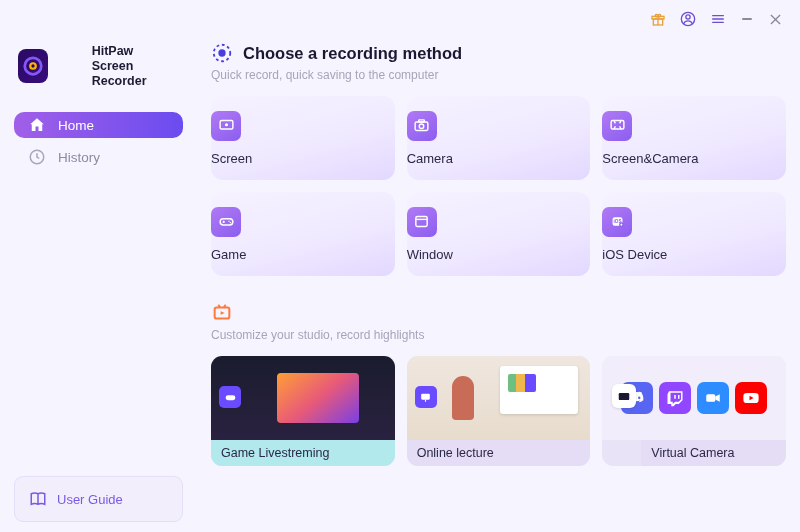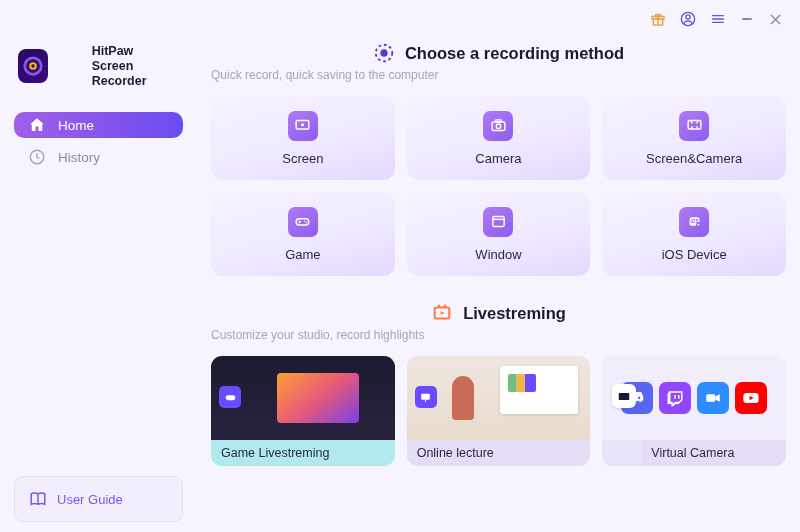--- a/index.html
+++ b/index.html
@@ -23,27 +23,27 @@
     .nav-item.active { background:linear-gradient(90deg,#a15fe8,#6b4cf0); color:#fff; }
     .nav-item .nico{width:18px;height:18px;display:flex;align-items:center;justify-content:center;}
     .nav-item.active .nico{color:#fff;}
     .nav-item:not(.active) .nico{color:#a8a5bb;}
 
     .sidebar-spacer{flex:1;}
     .guide { height:46px; border-radius:9px; border:1px solid #e4def9; background:#f2eefc; display:flex; align-items:center; gap:10px; padding:0 14px; color:#7a59e6; font-size:13px; font-weight:500; cursor:pointer; }
     .guide .nico{width:18px;height:18px;}
 
     .main { flex:1; padding:4px 14px 0 14px; overflow:hidden; }
-    .section-head { display:flex; align-items:center; gap:10px;justify-content:center; }
+    .section-head { display:flex; align-items:center; gap:10px; }
     .section-head .sico{width:22px;height:22px;}
     .section-head h2{font-size:16.5px;font-weight:700;color:#1b1832;}
     .subtitle{font-size:12px;color:#a7a4ba;margin:4px 0 14px 0;}
 
     .grid { display:grid; grid-template-columns:repeat(3,1fr); gap:12px; }
-    .card { height:84px; border-radius:12px; background:linear-gradient(165deg,#f6f2ff 0%,#f0eaff 55%,#e3d8ff 100%); display:flex; flex-direction:column; align-items:center; justify-content:center; gap:10px; font-size:13px; font-weight:500; color:#2b2847; cursor:pointer; }
+    .card { height:84px; border-radius:12px; background:linear-gradient(165deg,#f6f2ff 0%,#f0eaff 55%,#e3d8ff 100%); display:flex; flex-direction:column; align-items:flex-start; justify-content:center; gap:10px; font-size:13px; font-weight:500; color:#2b2847; cursor:pointer; }
     .card .cico{width:30px;height:30px;border-radius:7px;background:linear-gradient(145deg,#b07af4,#8c5ef0);display:flex;align-items:center;justify-content:center;color:#fff;}
     .card .cico svg{width:17px;height:17px;}
 
     .live-section{margin-top:26px;}
     .grid2 { display:grid; grid-template-columns:repeat(3,1fr); gap:12px; }
     .lcard { height:110px; border-radius:11px; overflow:hidden; display:flex; flex-direction:column; cursor:pointer; position:relative; background:#e8e3f7; }
     .lcard .thumb{flex:1;position:relative;display:flex;align-items:center;justify-content:center;}
     .lcard .cap{height:26px;background:rgba(0,0,0,0.05);display:flex;align-items:center;padding:0 10px;font-size:12.5px;font-weight:500;color:#2b2847;}
     .lcard.a .cap{background:#b1e9ed;}
     .lcard.b .cap{background:#e5ddf6;}
@@ -232,21 +232,20 @@
 
     <div class="live-section">
       <div class="section-head">
         <span class="sico">
           <svg viewBox="0 0 24 24" fill="none" stroke="#ff7a3d" stroke-width="2.2">
               <rect x="4" y="6" width="16" height="12" rx="2"></rect>
               <path d="M8 3l2 3M16 3l-2 3"></path>
               <polygon points="10.5,10 15,12 10.5,14" fill="#ff7a3d" stroke="none"></polygon>
             </svg>
         </span>
-        <h2>Livestreming</h2>
       </div>
       <div class="subtitle">Customize your studio, record highlights</div>
 
       <div class="grid2">
         <div class="lcard a">
           <div class="thumb">
             <div class="monitor"></div>
             <div class="badge">
                 <svg viewBox="0 0 24 24">
                   <rect x="3" y="8" width="18" height="9" rx="4.5"></rect>

